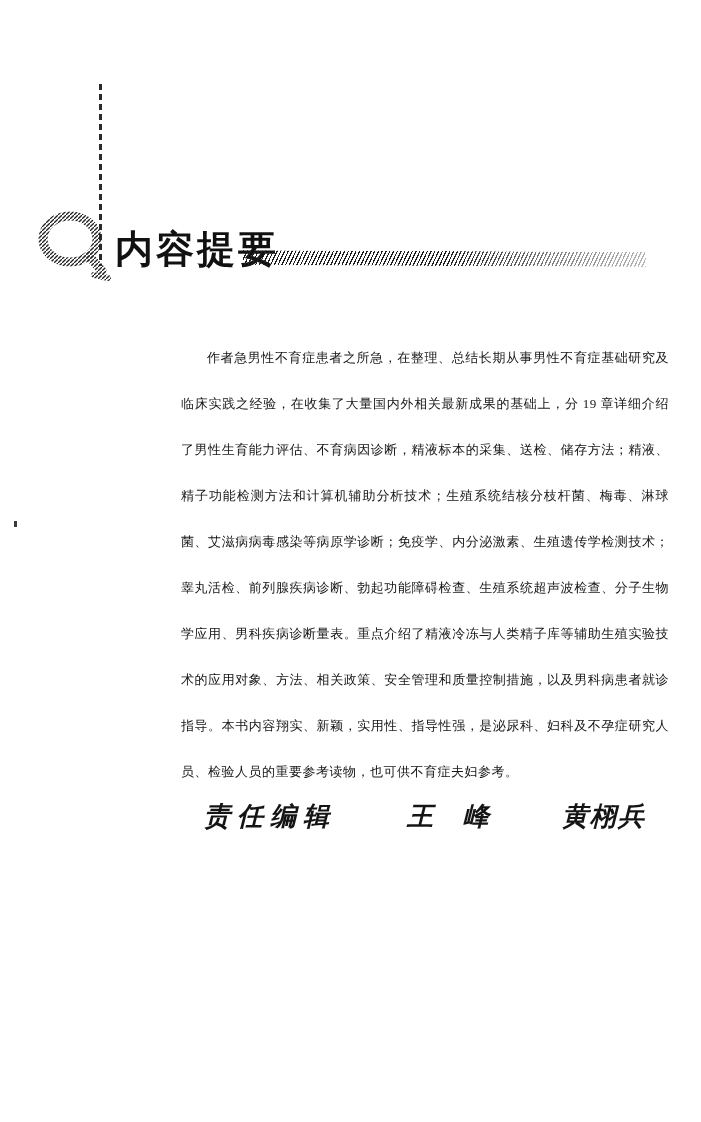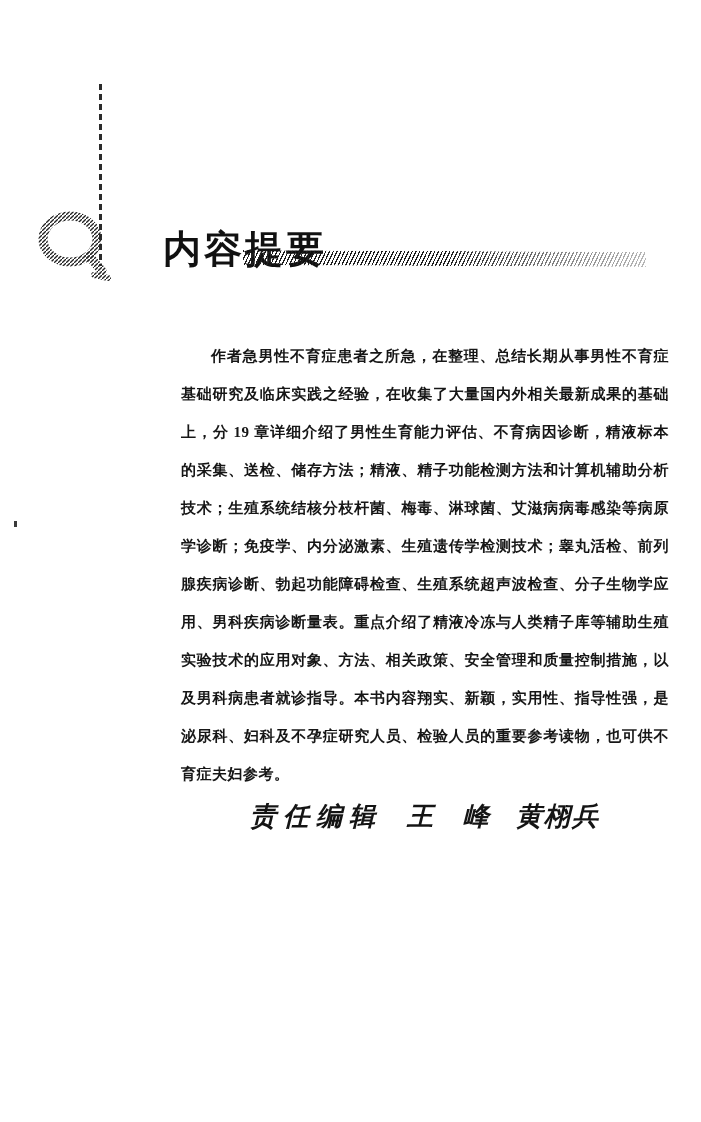--- a/index.html
+++ b/index.html
@@ -45,21 +45,20 @@
   .section-title {
     position: absolute;
     left: 115px;
     top: 224px;
     font-family: "Liberation Sans", "DejaVu Sans", sans-serif;
     font-size: 38px;
     font-weight: bold;
     letter-spacing: 3px;
     color: #111;
     white-space: nowrap;
-    margin-left: 48px;
   }
 
   
   .hatch-rule {
     position: absolute;
     left: 243px;
     top: 251px;
     width: 403px;
     height: 15px;
     background: repeating-linear-gradient(
@@ -71,28 +70,27 @@
     mask-image: linear-gradient(to right, #000 0%, #000 50%, rgba(0,0,0,0.55) 78%, rgba(0,0,0,0.32) 100%);
     transform: rotate(0.25deg);
   }
 
   
   .abstract {
     position: absolute;
     left: 181px;
     top: 322px;
     width: 488px;
-    font-size: 15px;
-    line-height: 38px;
+    font-size: 13px;
+    line-height: 46px;
     text-align: justify;
     text-justify: inter-ideograph;
     text-indent: 2em;
     color: #161616;
     letter-spacing: 0.5px;
-    font-weight: bold;
   }
 
   
   .colophon {
     position: absolute;
     left: 181px;
     top: 799px;
     width: 488px;
     display: flex;
     justify-content: center;
@@ -102,20 +100,21 @@
     font-style: italic;
     font-weight: 600;
     color: #141414;
     white-space: nowrap;
   }
   .colophon .label {
     letter-spacing: 7px;
   }
   .colophon .editor {
     letter-spacing: 2px;
+    margin-left: 46px;
   }
 
   
   .scan-dot {
     position: absolute;
     left: 14px;
     top: 521px;
     width: 3px;
     height: 6px;
     background: #3a3a3a;

